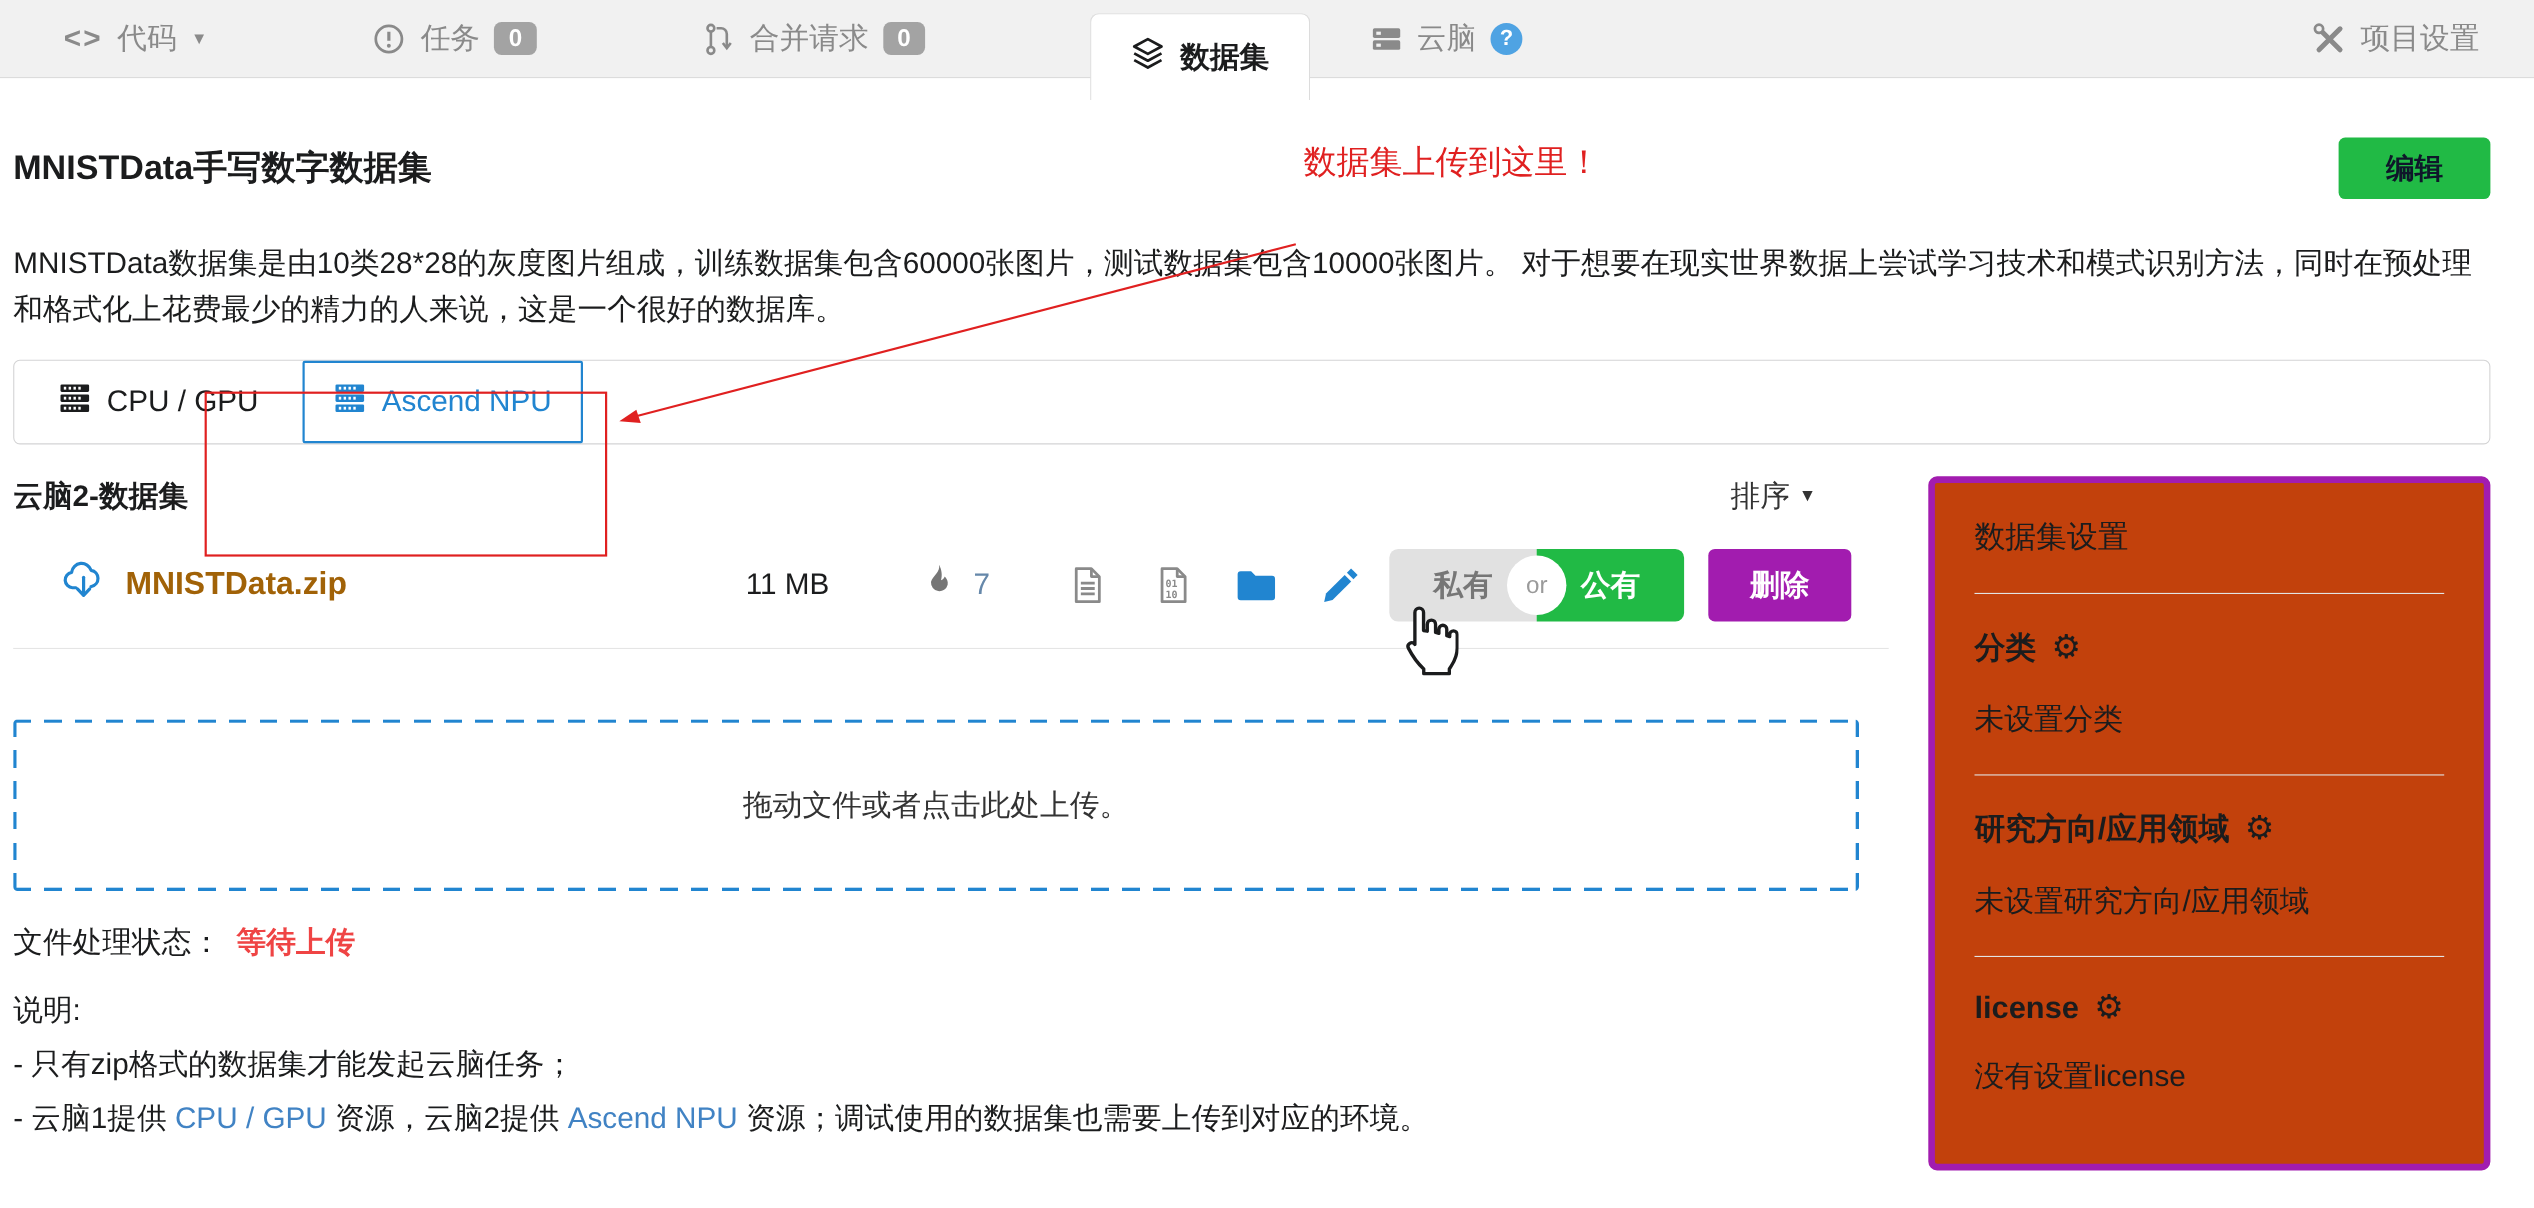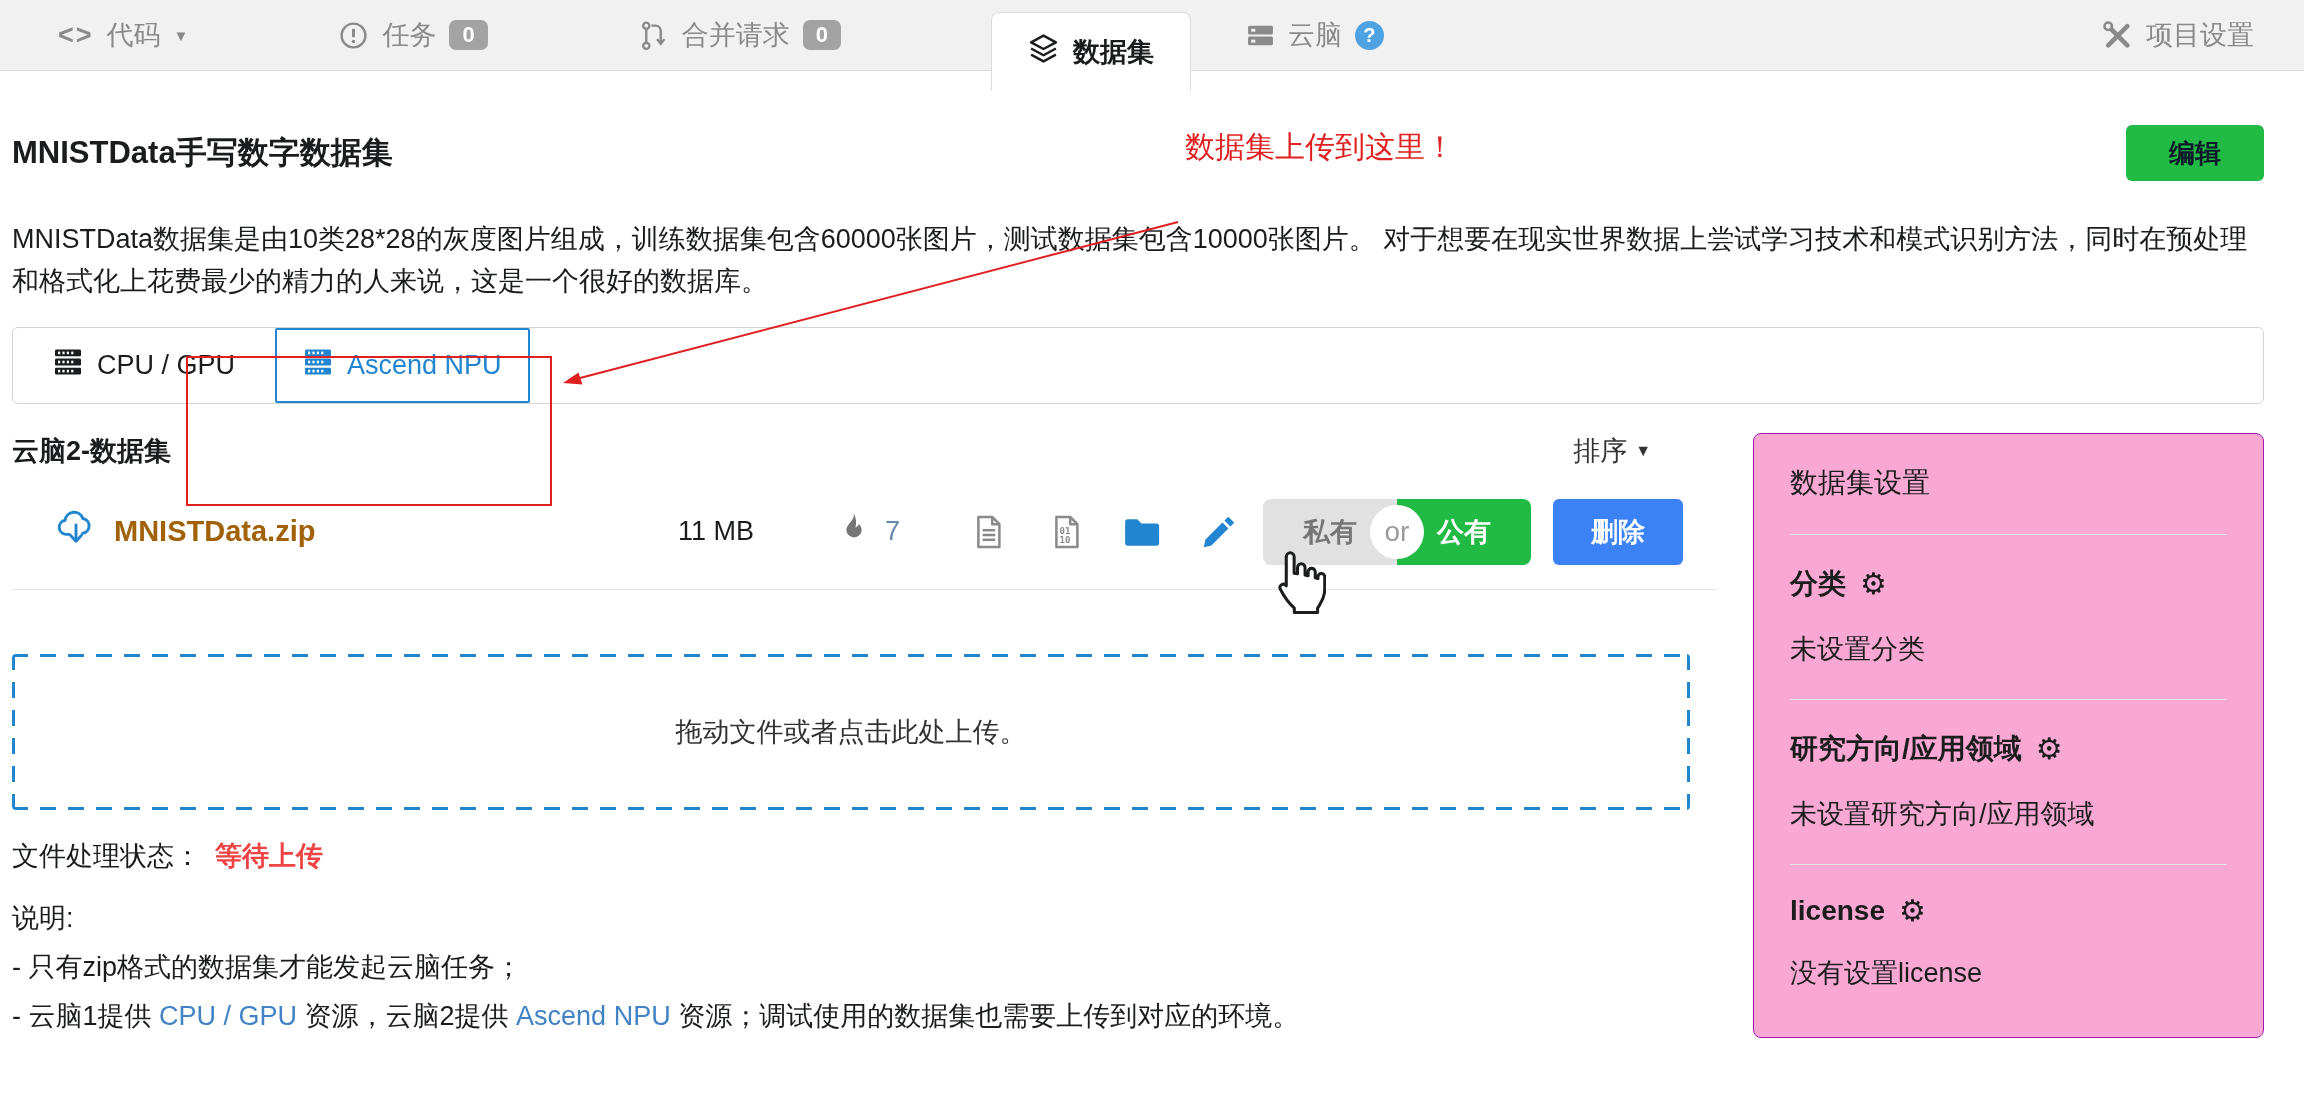--- a/index.html
+++ b/index.html
@@ -42,41 +42,41 @@
   .file-link { display:flex; align-items:center; gap:16px; color:#a16207; font-weight:bold; font-size:29px; margin-left:42px; cursor:pointer; }
   .file-size { margin-left:auto; }
   .hot { display:flex; align-items:center; gap:18px; margin-left:85px; }
   .hot-count { color:#6688aa; }
   .ico-btn { cursor:pointer; display:flex; align-items:center; }
   .gap70 { margin-left:70px; } .gap42 { margin-left:42px; } .gap38 { margin-left:38px; }
   .toggle { position:relative; display:flex; align-items:stretch; height:66px; margin-left:25px; }
   .seg { display:flex; align-items:center; font-weight:bold; padding:0 40px; }
   .seg-private { background:#e1e1e1; color:#767676; border-radius:8px 0 0 8px; }
   .seg-public { background:#21ba45; color:#fff; border-radius:0 8px 8px 0; }
-  .or-circle { position:absolute; left:50%; top:50%; transform:translate(-50%,-50%); width:54px; height:54px; border-radius:50%; background:#fff; color:#9a9a9a; font-size:28px; display:flex; align-items:center; justify-content:center; }
-  .btn-delete { background:#3b82f6; color:#fff; font-size:27px; width:130px; height:66px; margin-left:22px; margin-right:34px; }
+  .or-circle { position:absolute; left:50%; top:50%; transform:translate(-50%,-50%); width:54px; height:54px; border-radius:50%; background:#fff; color:#9a9a9a; font-size:22px; display:flex; align-items:center; justify-content:center; }
+  .btn-delete { background:#a21caf; color:#fff; font-size:27px; width:130px; height:66px; margin-left:22px; margin-right:34px; }
   .row-divider { margin-top:24px; border-top:1px solid #e5e5e5; }
 
   .dropzone { margin-top:64px; width:1678px; height:156px; border-radius:4px; display:flex; align-items:center; justify-content:center; color:#333;
     background-image:
       repeating-linear-gradient(90deg,#2185d0 0 16px,transparent 16px 28px),
       repeating-linear-gradient(90deg,#2185d0 0 16px,transparent 16px 28px),
       repeating-linear-gradient(0deg,#2185d0 0 16px,transparent 16px 28px),
       repeating-linear-gradient(0deg,#2185d0 0 16px,transparent 16px 28px);
     background-size:100% 3px,100% 3px,3px 100%,3px 100%;
     background-position:0 0,0 100%,0 0,100% 0; background-repeat:no-repeat; cursor:pointer; }
 
   .status-line { margin-top:28px; display:flex; align-items:center; }
   .status-value { color:#ef4444; font-weight:bold; margin-left:14px; }
   .notes-title { margin-top:26px; }
   .note-line { margin-top:13px; }
   .note-line a { color:#4183c4; text-decoration:none; cursor:pointer; }
 
   
-  .sidebar { flex:1; margin-left:36px; border:1px solid #a21caf; border-radius:8px; padding:30px 36px 14px 36px; background:#f9a8d4; }
+  .sidebar { flex:1; margin-left:36px; border:6px solid #a21caf; border-radius:8px; padding:30px 36px 30px 36px; background:#c2410c; }
   .sb-title { font-size:28px; color:#1b1c1d; padding-bottom:32px; border-bottom:1px solid #e3e3e3; }
   .sb-sec { padding:30px 0 32px 0; border-bottom:1px solid #e3e3e3; }
   .sb-sec.last { border-bottom:none; }
   .sb-head { font-weight:bold; font-size:28px; display:flex; align-items:center; gap:14px; }
   .gear { font-size:30px; line-height:1; }
   .sb-val { margin-top:28px; }
 
   
   .annot-text { position:absolute; left:1185px; top:127px; font-family:"DejaVu Serif","Liberation Serif",serif; font-size:30px; color:#e02020; z-index:6; white-space:nowrap; }
   .annot-rect { position:absolute; left:186px; top:356px; width:366px; height:150px; border:2px solid #e02020; z-index:5; pointer-events:none; }

